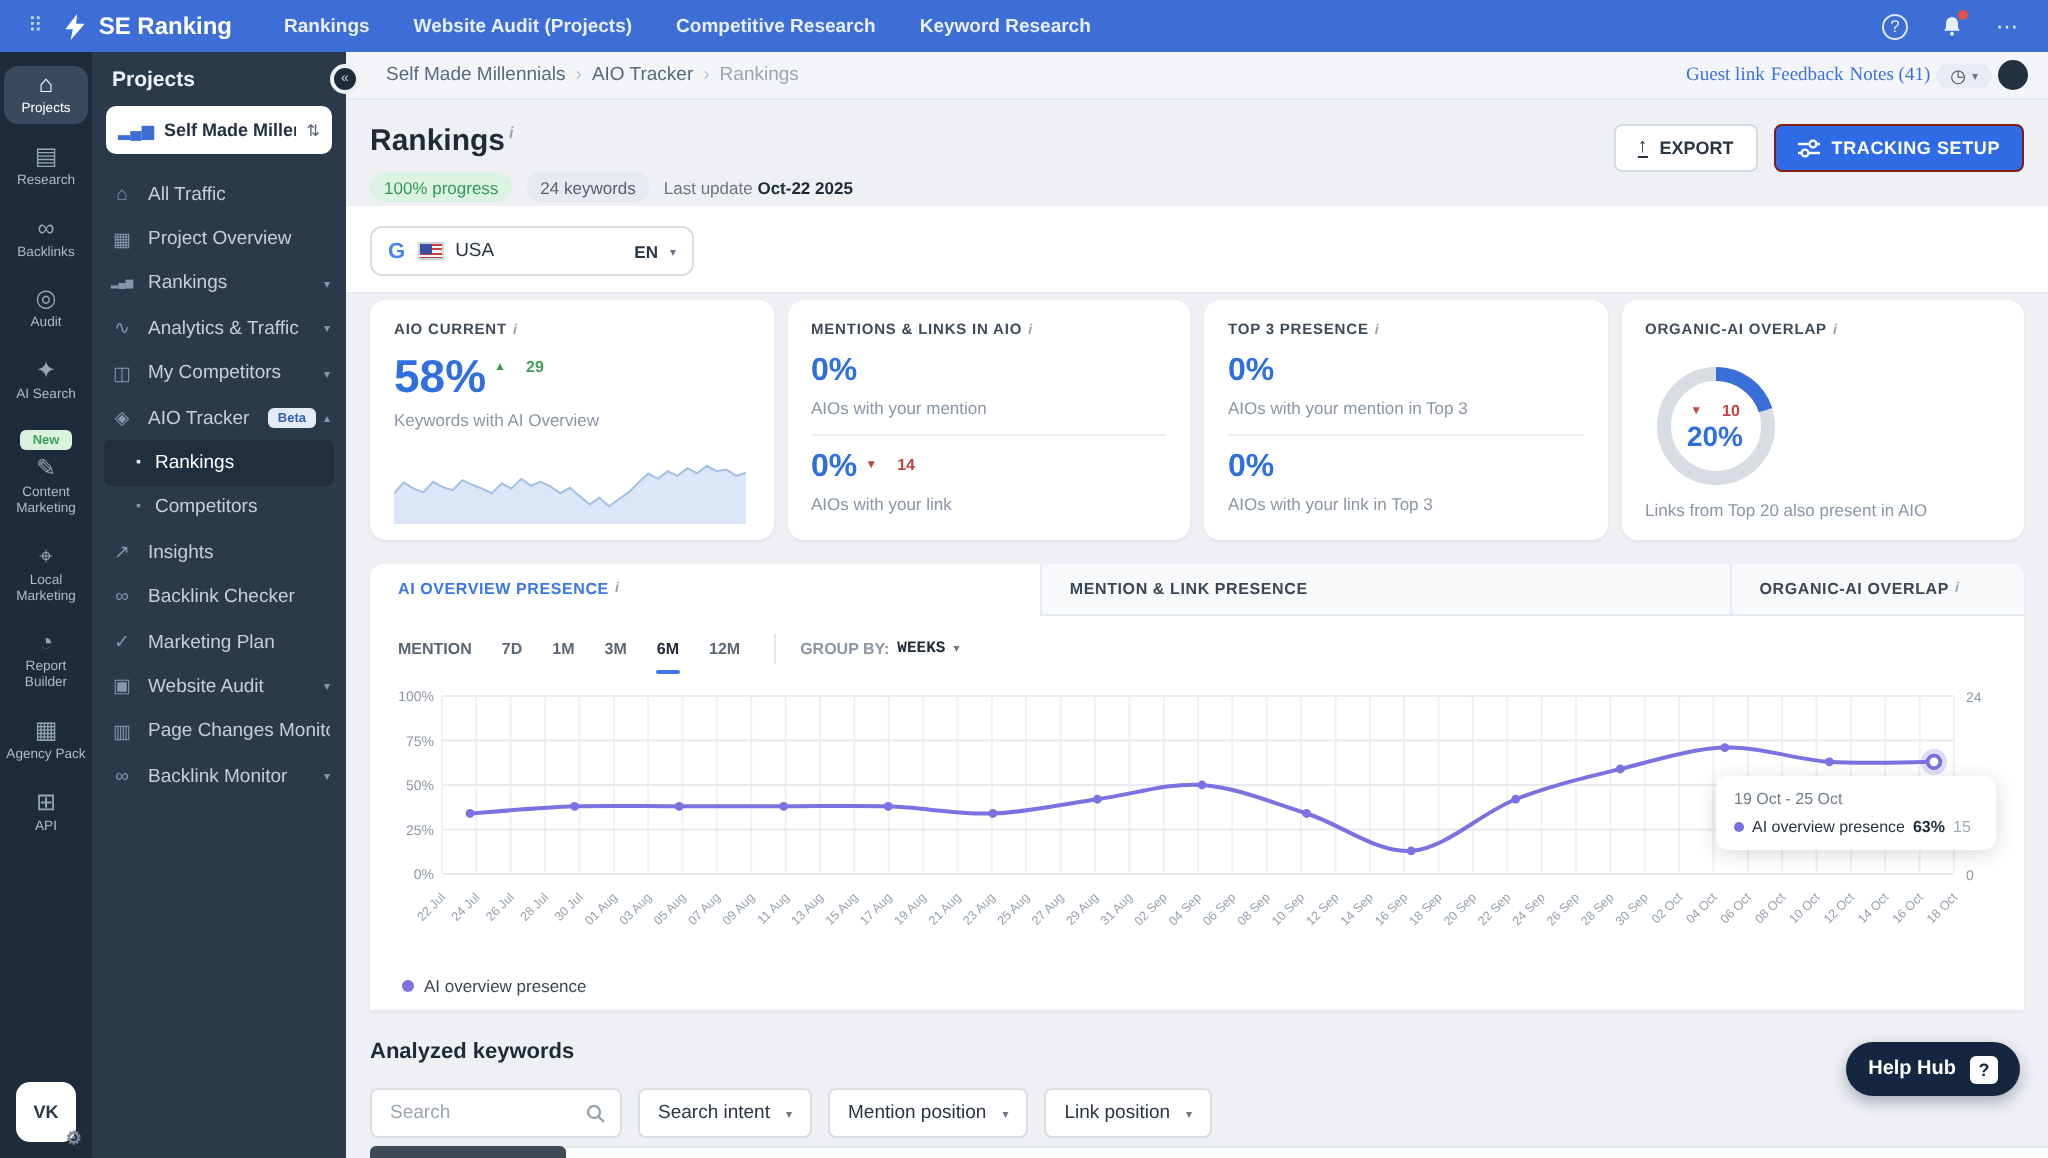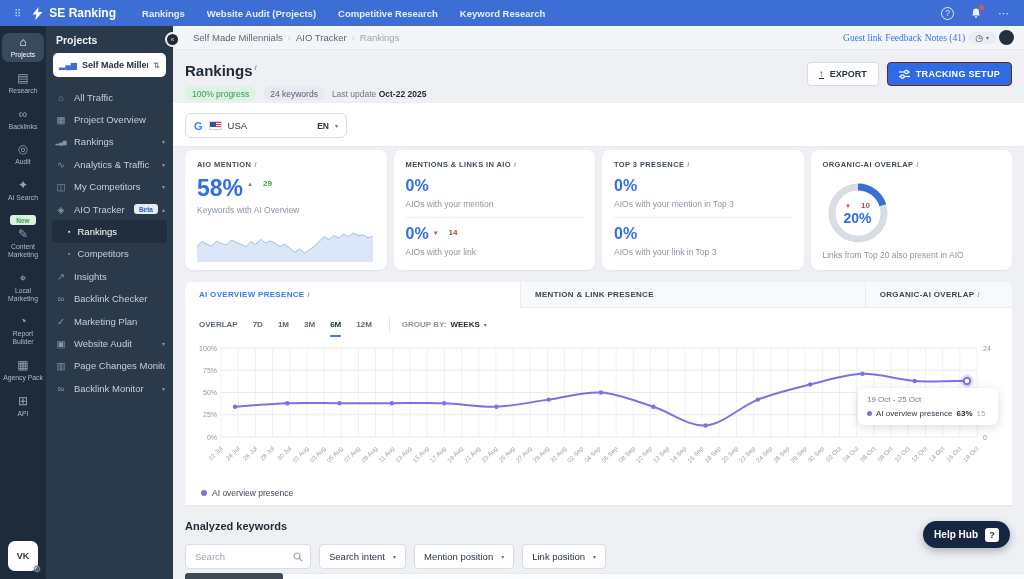--- a/index.html
+++ b/index.html
@@ -118,21 +118,21 @@
   .tab.active{background:#fff;color:#3a78e7;border-bottom:1px solid transparent;}
   .tab .info{font-size:7px;font-style:italic;color:#9aa4af;margin-left:3px;}
   .tab.t1{width:40.5%;}.tab.t2{width:41.7%;}.tab.t3{width:17.8%;}
   .range-row{position:absolute;left:0;right:0;top:26px;height:32px;display:flex;align-items:center;padding-left:14px;}
   .range{position:relative;font-size:8px;color:#5b6775;margin-right:15px;cursor:pointer;font-weight:bold;}
   .range.active{color:#1f2a37;}
   .range.active:after{content:"";position:absolute;left:0;right:0;bottom:-8px;height:2px;background:#3a78e7;border-radius:1px;}
   .vdiv{width:1px;height:15px;background:#e4e8ee;margin:0 12px 0 2px;}
   .groupby{display:flex;align-items:center;gap:4px;cursor:pointer;}
   .groupby .gl{font-size:8px;color:#8a96a3;font-weight:bold;}
-  .groupby .gv{font-size:8px;color:#1f2a37;font-weight:bold;}
+  .groupby .gv{font-size:8px;color:#1f2a37;font-weight:bold;font-family:Liberation Mono, monospace;}
   .chart-wrap{position:absolute;left:6px;right:6px;top:58px;height:132px;}
   .legend{position:absolute;left:16px;bottom:7px;display:flex;align-items:center;gap:5px;}
   .legend .ldot{width:6px;height:6px;border-radius:50%;background:#7b72e2;}
   .legend .ltxt{font-size:8.5px;color:#3d4754;}
   .tooltip{position:absolute;right:14px;top:106px;width:140px;background:#fff;border-radius:6px;box-shadow:0 2px 10px rgba(20,30,50,.16);padding:7px 9px;z-index:5;}
   .tooltip .tt1{font-size:8px;color:#707c89;margin-bottom:5px;}
   .tooltip .tt2{display:flex;align-items:center;gap:4px;}
   .tooltip .tdot{width:5px;height:5px;border-radius:50%;background:#7b72e2;flex:none;}
   .tooltip .tname{font-size:8px;color:#2a3543;white-space:nowrap;}
   .tooltip .tval{font-size:8px;font-weight:bold;color:#1f2a37;}
@@ -362,21 +362,21 @@
         <span class="gico">G</span>
         <span class="usflag"></span>
         <span class="val">USA</span>
         <span class="lang">EN</span>
         <span class="caret">▾</span>
       </div>
     </div>
 
     <div class="cards">
       <div class="card">
-        <div class="ct"><span>AIO MENTION</span><span class="info">i</span></div>
+        <div class="ct"><span>AIO CURRENT</span><span class="info">i</span></div>
         <div class="bigval">
           <span>58%</span>
           <span class="delta up">
               <span class="tri">▲</span>
               <span>29</span>
             </span>
         </div>
         <div class="cap">Keywords with AI Overview</div>
         <svg class="spark" id="spark" viewBox="0 0 176 44" preserveAspectRatio="none">
             <path d="M0.0,28.6L4.9,23.3L9.8,26.3L14.7,28.2L19.6,22.9L24.4,25.6L29.3,27.1L34.2,22.1L39.1,24.4L44.0,26.3L48.9,28.6L53.8,23.7L58.7,26.3L63.6,21.4L68.4,24.8L73.3,22.9L78.2,25.2L83.1,28.6L88.0,25.9L92.9,30.1L97.8,34.3L102.7,30.9L107.6,35.1L112.4,31.6L117.3,28.2L122.2,23.3L127.1,18.7L132.0,21.4L136.9,17.6L141.8,19.9L146.7,16.1L151.6,18.7L156.4,14.9L161.3,17.6L166.2,16.8L171.1,19.9L176.0,18.3L176,44L0,44Z" fill="#dbe7f8"></path>
@@ -441,21 +441,21 @@
           </div>
           <div class="tab t2">
             <span>MENTION &amp; LINK PRESENCE</span>
           </div>
           <div class="tab t3">
             <span>ORGANIC-AI OVERLAP</span>
             <span class="info">i</span>
           </div>
         </div>
       <div class="range-row" id="range-row">
-          <span class="range">OVERLAP</span>
+          <span class="range">MENTION</span>
           <span class="range">7D</span>
           <span class="range">1M</span>
           <span class="range">3M</span>
           <span class="range active">6M</span>
           <span class="range">12M</span>
           <span class="vdiv"></span>
           <span class="groupby">
             <span class="gl">GROUP BY:</span>
             <span class="gv">WEEKS</span>
             <span class="caret">▾</span>

